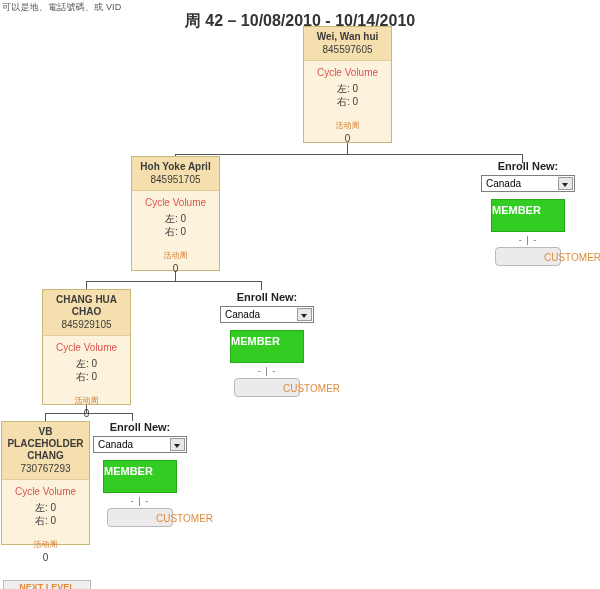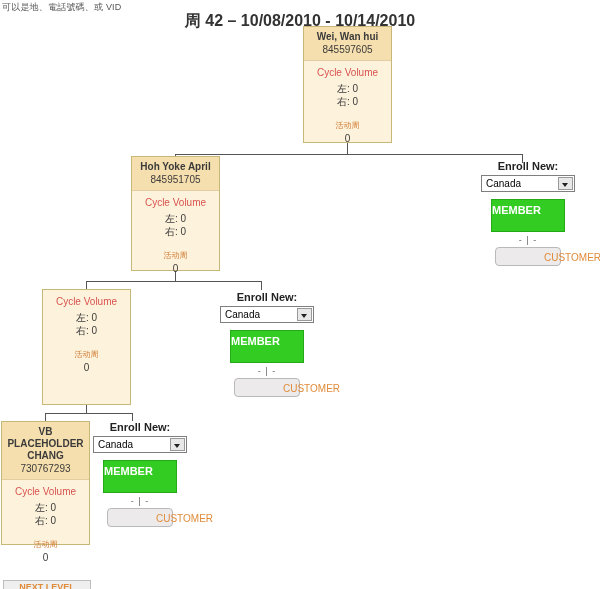--- a/index.html
+++ b/index.html
@@ -231,20 +231,24 @@
   <div class="node-body">
     <div class="cycle-title">Cycle Volume</div>
     <div class="leg-line">左: 0</div>
     <div class="leg-line">右: 0</div>
     <div class="node-sub">活动周</div>
     <div class="node-sub-val">0</div>
   </div>
 </div>
 
 <div class="abs node" style="left:42px; top:289px; width:89px; height:116px;">
+  <div class="node-head">
+    <span class="node-name">CHANG HUA CHAO</span>
+    <span class="node-id">845929105</span>
+  </div>
   <div class="node-body">
     <div class="cycle-title">Cycle Volume</div>
     <div class="leg-line">左: 0</div>
     <div class="leg-line">右: 0</div>
     <div class="node-sub">活动周</div>
     <div class="node-sub-val">0</div>
   </div>
 </div>
 
 <div class="abs node" style="left:1px; top:421px; width:89px; height:124px;">

